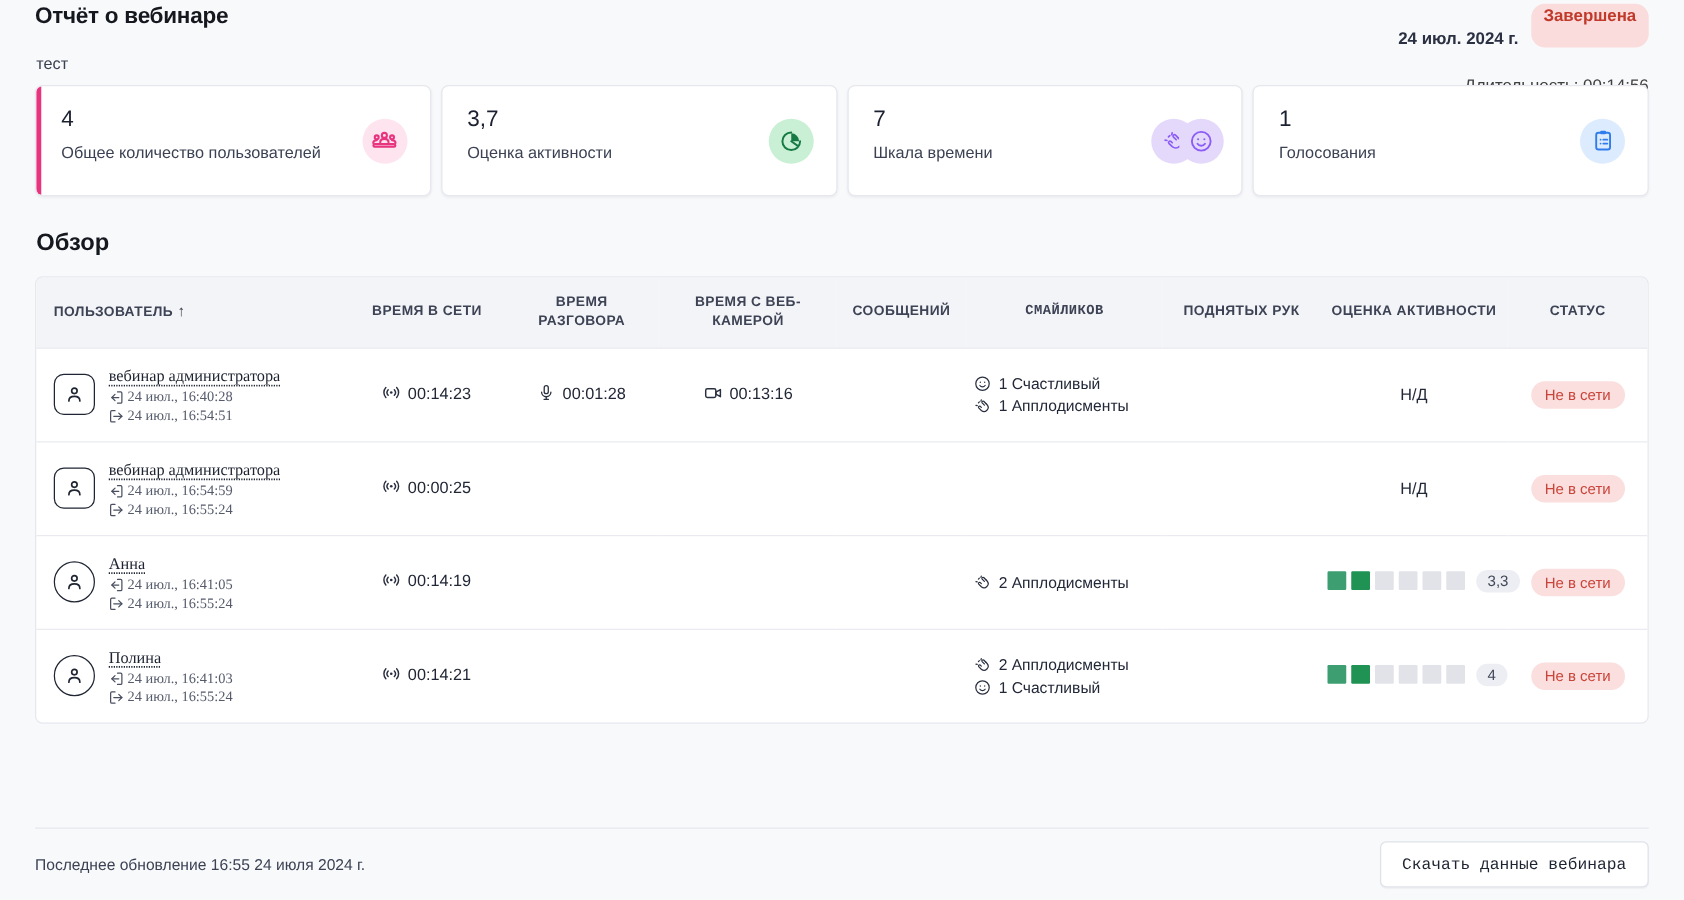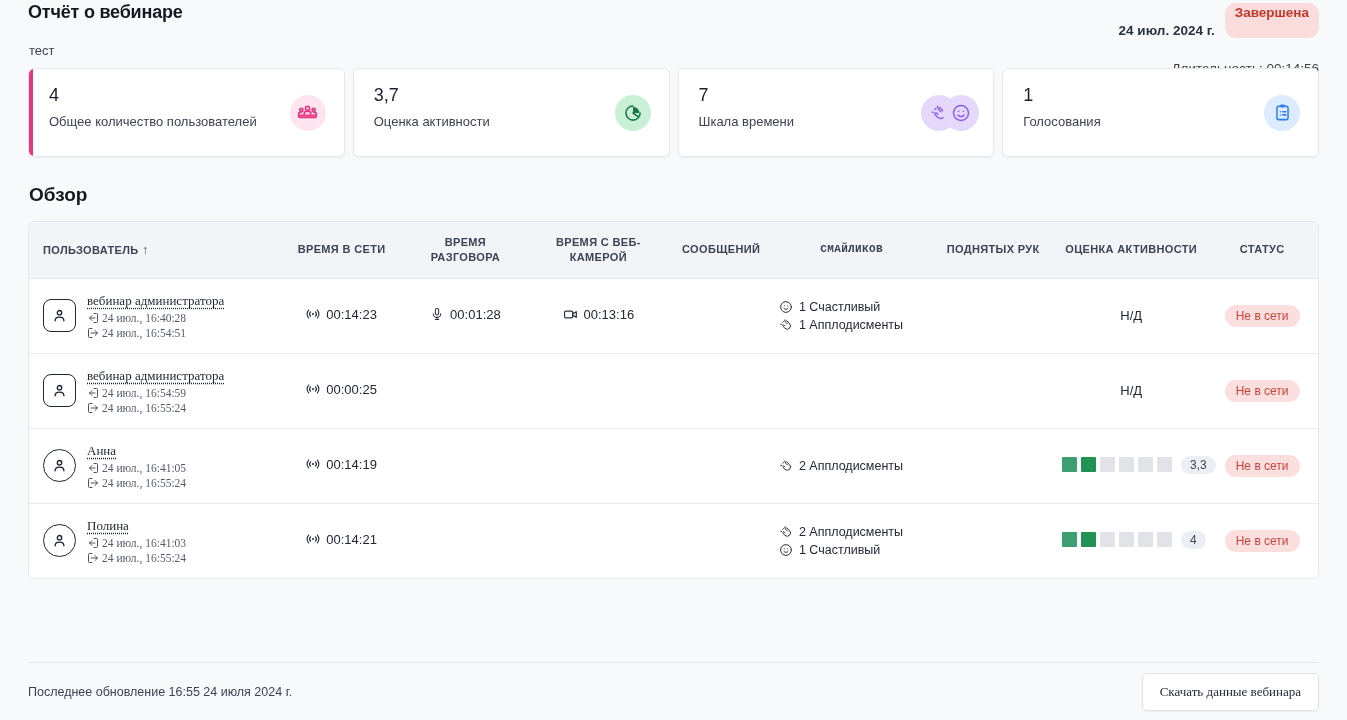--- a/index.html
+++ b/index.html
@@ -165,21 +165,21 @@
   
   .footer {
     position: absolute; left: 28px; right: 28px; bottom: 0; height: 58px;
     border-top: 1px solid #e6e8ee;
     display: flex; align-items: center; justify-content: space-between;
   }
   .footer-note { font-size: 12.5px; color: #3c4254; }
   .btn-download {
     background: #ffffff; border: 1px solid #dfe2e9; border-radius: 5px;
     padding: 10px 17px; font-size: 13px; color: #1e2431; cursor: pointer;
-    font-family: Liberation Serif, serif;
+    font-family: Liberation Mono, monospace;
     box-shadow: 0 1px 1px rgba(20,24,40,.04);
   }
   svg { display: block; }
 </style>
 </head>
 <body>
 
 <div class="page">
 
   <div class="header">

